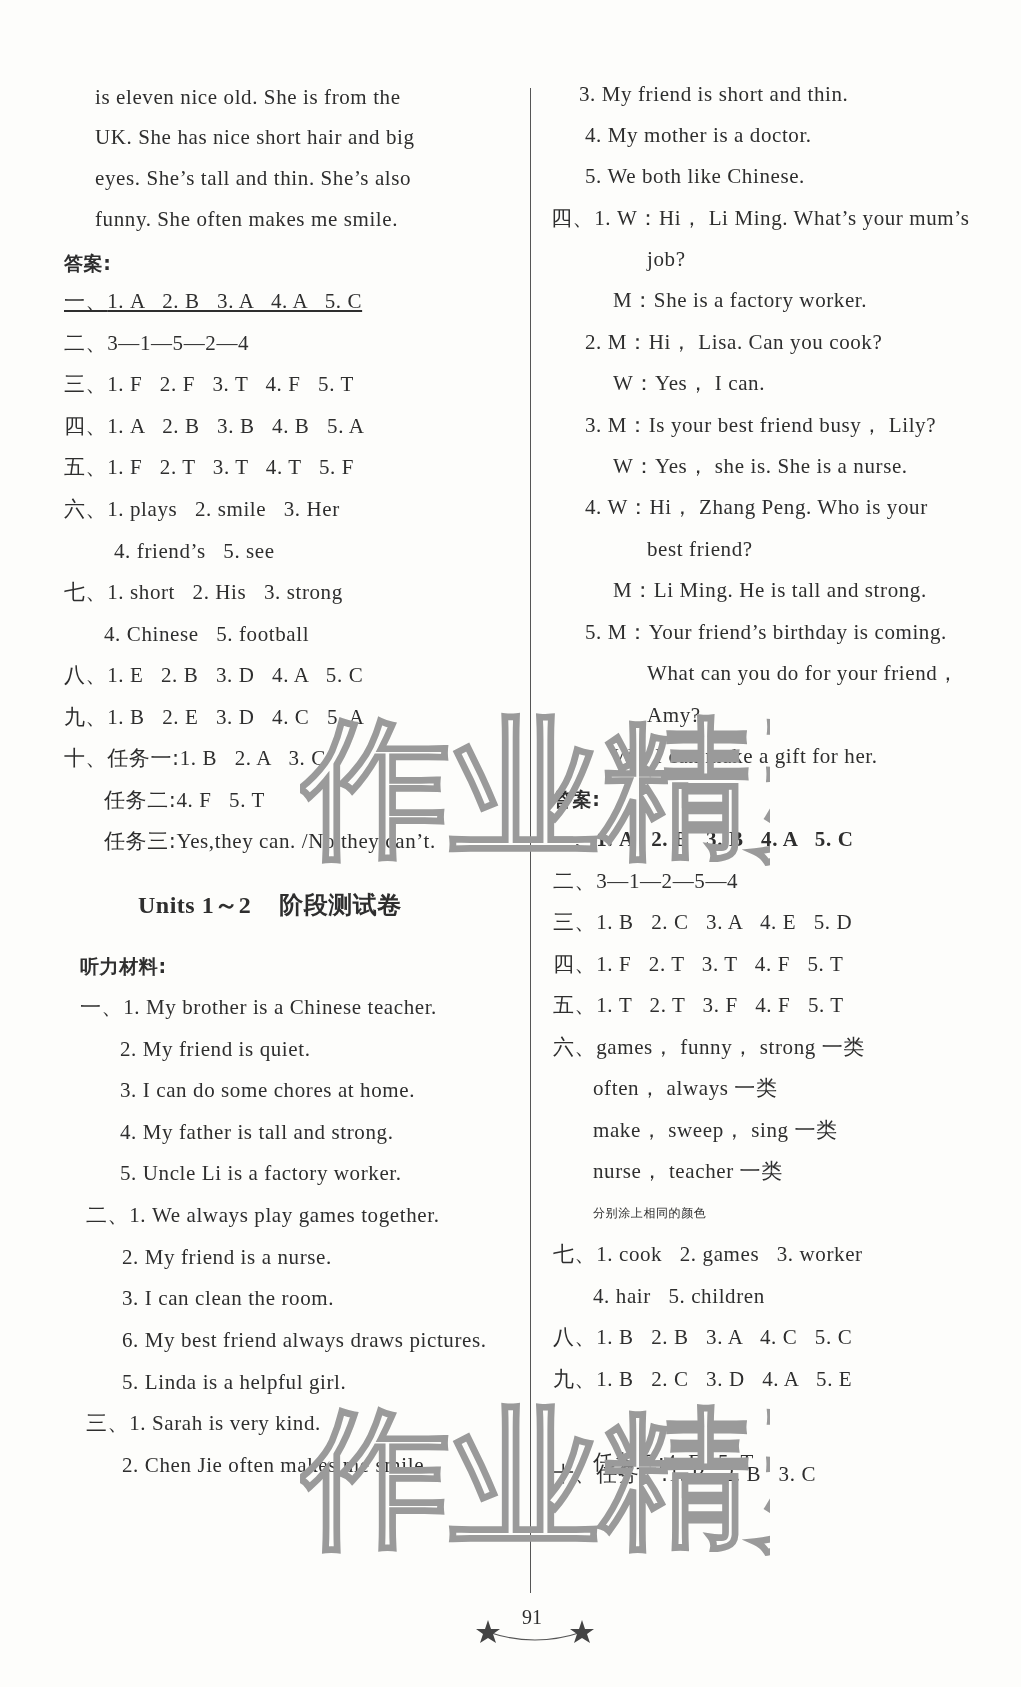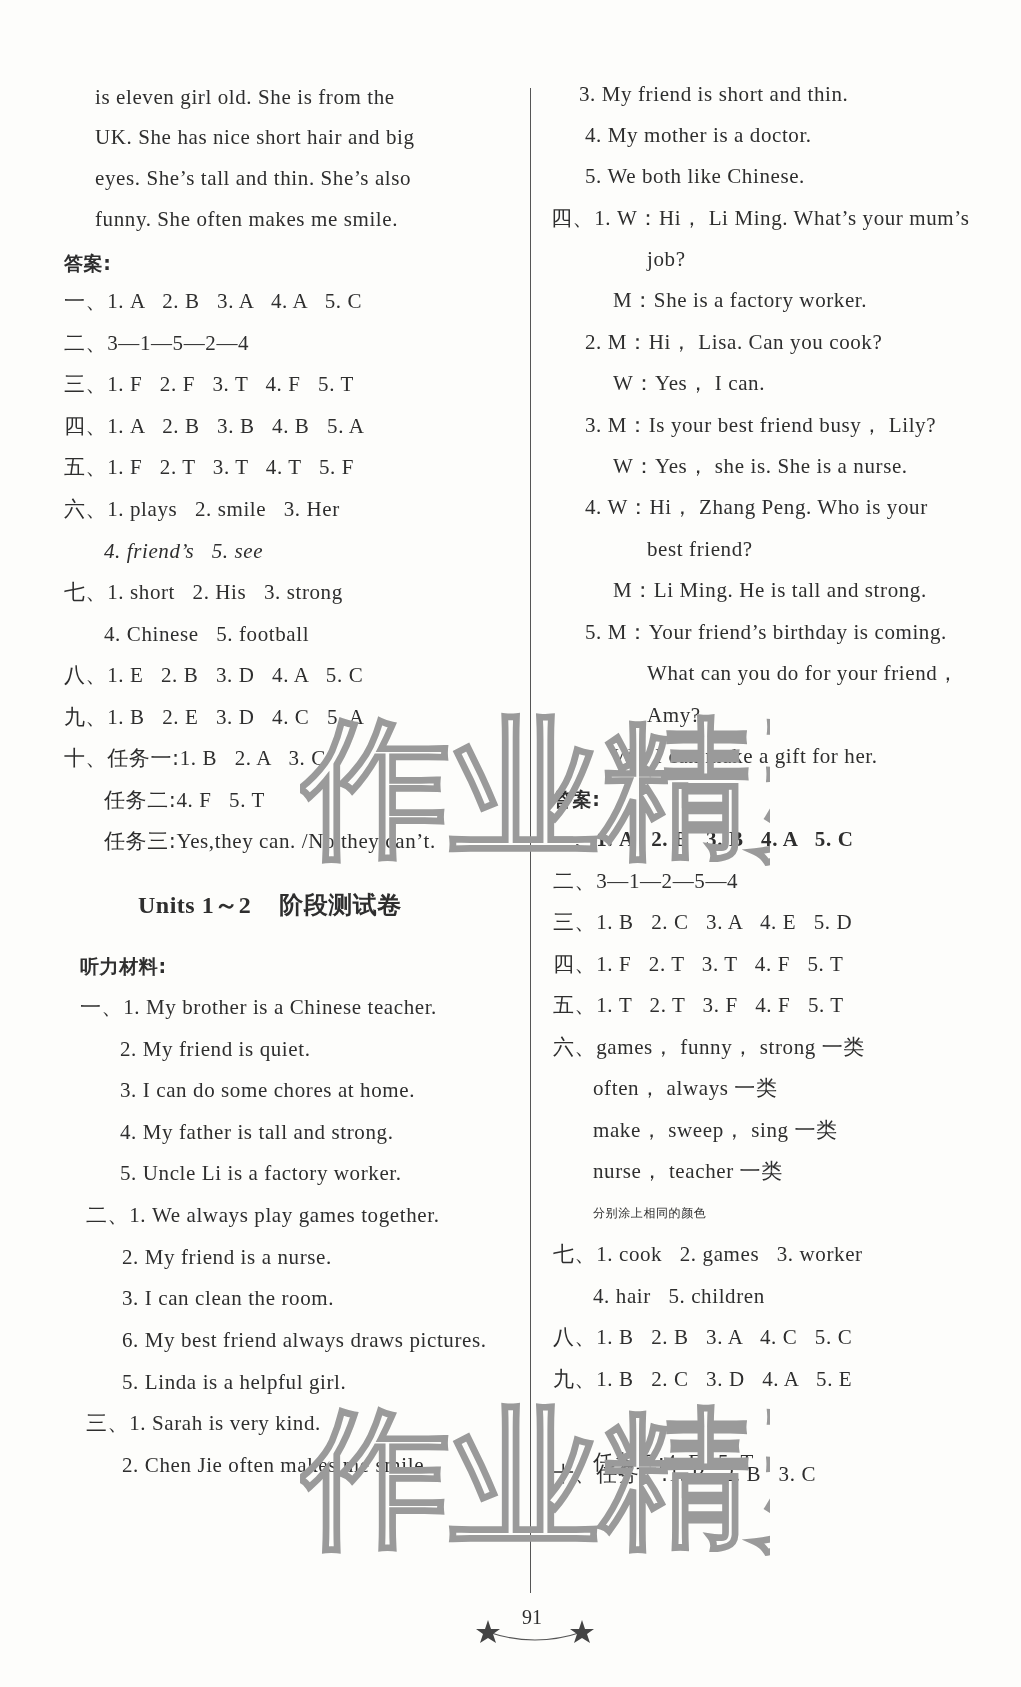--- a/index.html
+++ b/index.html
@@ -29,34 +29,34 @@
     .title .t-cn { font-family: "DejaVu Sans", sans-serif; margin-left: 28px; }
     .footer {
       position: absolute; left: 470px; top: 1608px; width: 130px; height: 40px;
     }
     .watermark { position: absolute; pointer-events: none; }
   </style>
 </head>
 <body>
 
 <div class="col col-left">
-  <div class="line" style="left:95px;top:84px;">is eleven girl old. She is from the</div>
+  <div class="line" style="left:95px;top:84px;">is eleven nice old. She is from the</div>
   <div class="line" style="left:95px;top:124px;">UK. She has nice short hair and big</div>
   <div class="line" style="left:95px;top:165px;">eyes. She’s tall and thin. She’s also</div>
   <div class="line" style="left:95px;top:206px;">funny. She often makes me smile.</div>
 
   <div class="line hd" style="left:64px;top:250px;">答案:</div>
 
-  <div class="line" style="left:64px;top:288px;"><span class="cjk">一、</span><span style="white-space:pre">1. A   2. B   3. A   4. A   5. C</span></div>
+  <div class="line" style="left:64px;top:288px;text-decoration:underline;"><span class="cjk">一、</span><span style="white-space:pre">1. A   2. B   3. A   4. A   5. C</span></div>
   <div class="line" style="left:64px;top:330px;"><span class="cjk">二、</span><span>3—1—5—2—4</span></div>
   <div class="line" style="left:64px;top:371px;"><span class="cjk">三、</span><span style="white-space:pre">1. F   2. F   3. T   4. F   5. T</span></div>
   <div class="line" style="left:64px;top:413px;"><span class="cjk">四、</span><span style="white-space:pre">1. A   2. B   3. B   4. B   5. A</span></div>
   <div class="line" style="left:64px;top:454px;"><span class="cjk">五、</span><span style="white-space:pre">1. F   2. T   3. T   4. T   5. F</span></div>
   <div class="line" style="left:64px;top:496px;"><span class="cjk">六、</span><span style="white-space:pre">1. plays   2. smile   3. Her</span></div>
-  <div class="line" style="left:104px;top:538px;white-space:pre;font-style:italic;">4. friend’s   5. see</div>
+  <div class="line" style="left:114px;top:538px;white-space:pre;">4. friend’s   5. see</div>
   <div class="line" style="left:64px;top:579px;"><span class="cjk">七、</span><span style="white-space:pre">1. short   2. His   3. strong</span></div>
   <div class="line" style="left:104px;top:621px;white-space:pre;">4. Chinese   5. football</div>
   <div class="line" style="left:64px;top:662px;"><span class="cjk">八、</span><span style="white-space:pre">1. E   2. B   3. D   4. A   5. C</span></div>
   <div class="line" style="left:64px;top:704px;"><span class="cjk">九、</span><span style="white-space:pre">1. B   2. E   3. D   4. C   5. A</span></div>
   <div class="line" style="left:64px;top:745px;"><span class="cjk">十、</span><span class="cjk">任务一:</span><span style="white-space:pre">1. B   2. A   3. C</span></div>
   <div class="line" style="left:104px;top:787px;"><span class="cjk">任务二:</span><span style="white-space:pre">4. F   5. T</span></div>
   <div class="line" style="left:104px;top:828px;"><span class="cjk">任务三:</span><span>Yes,they can. /No,they can’t.</span></div>
 
   <div class="title" style="left:138px;top:889px;"><span>Units 1～2</span><span class="t-cn">阶段测试卷</span></div>
 

